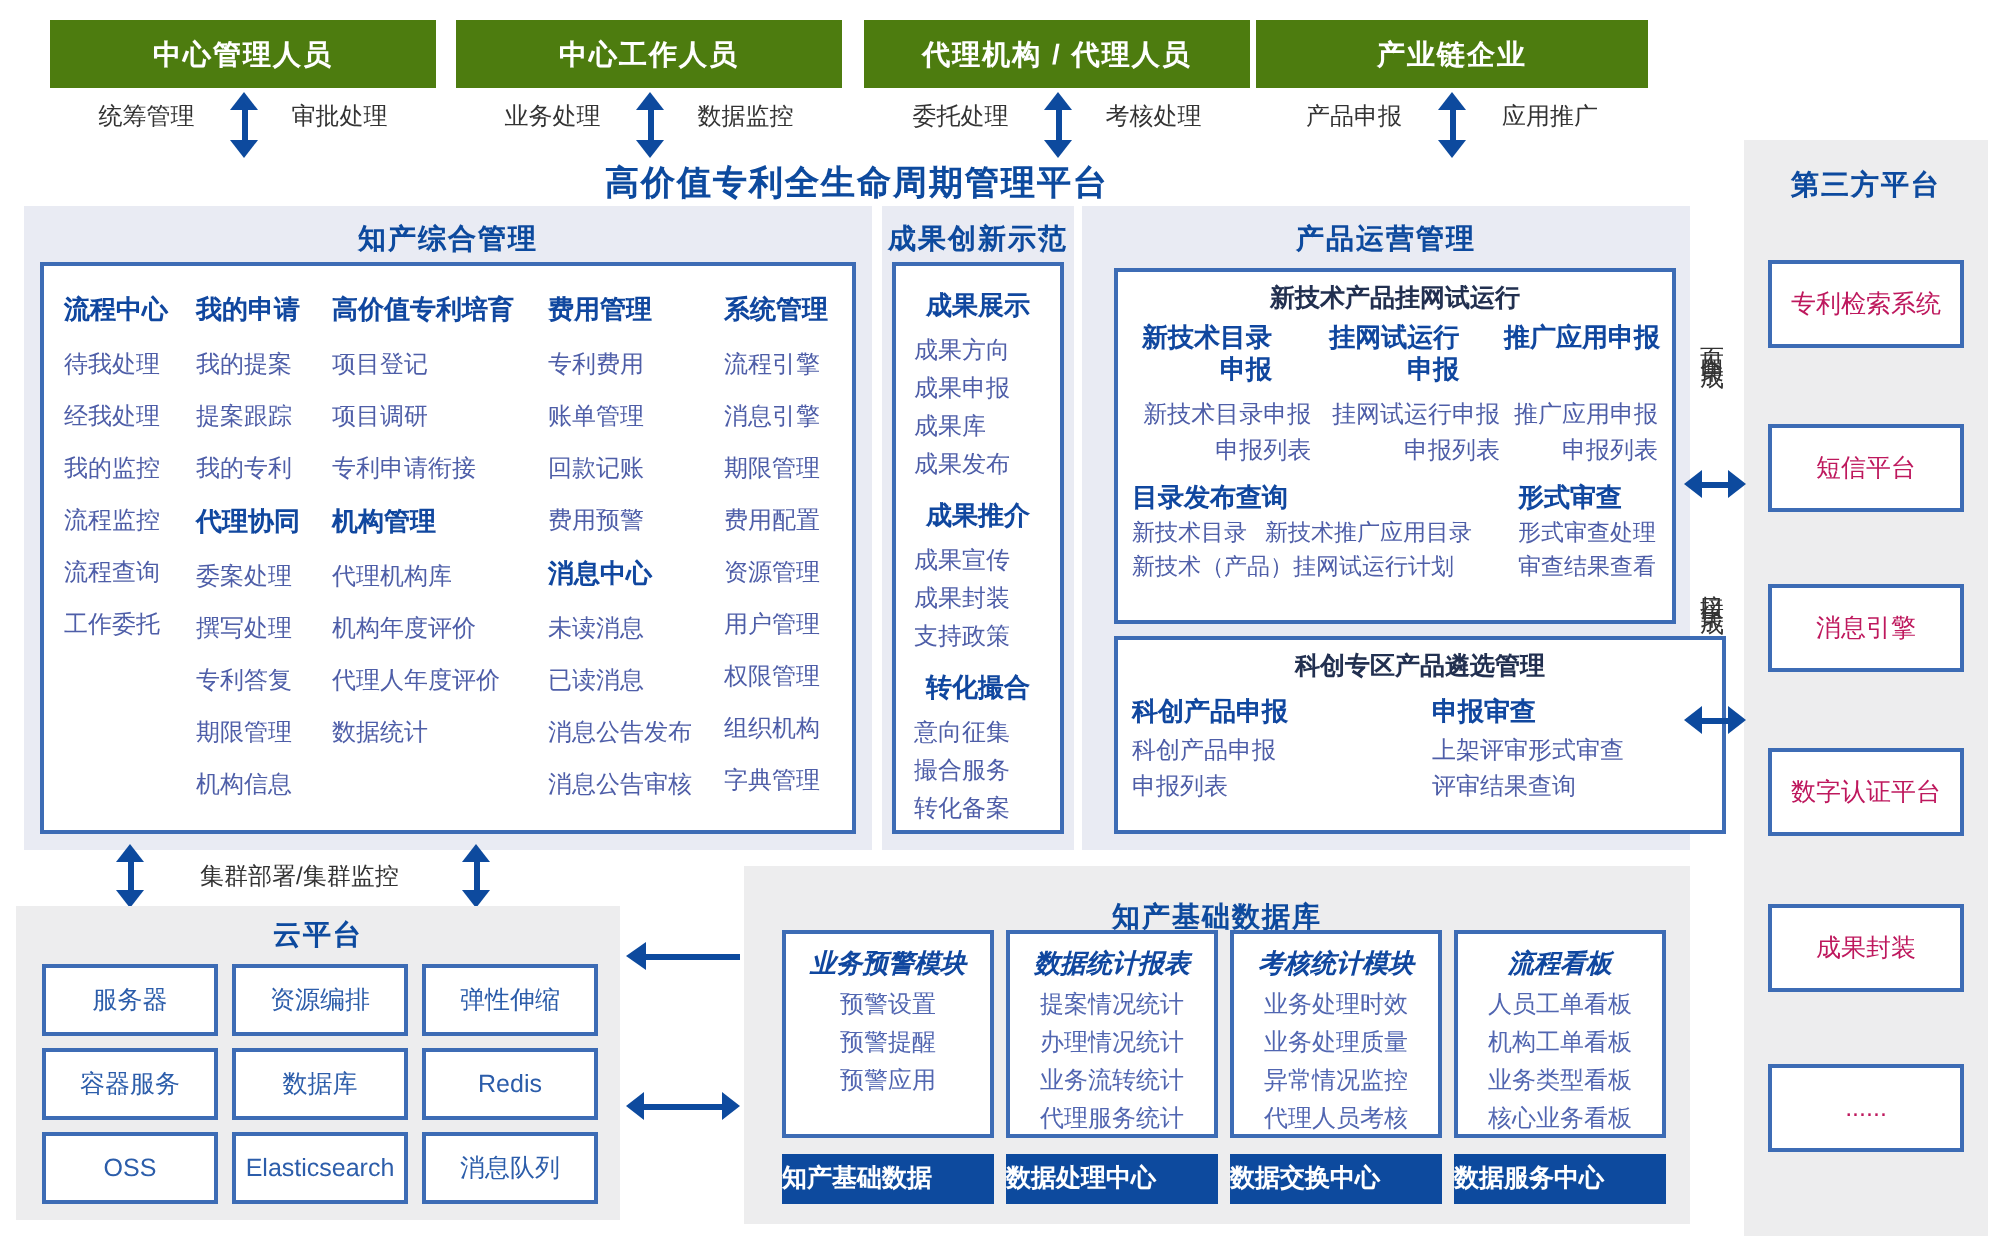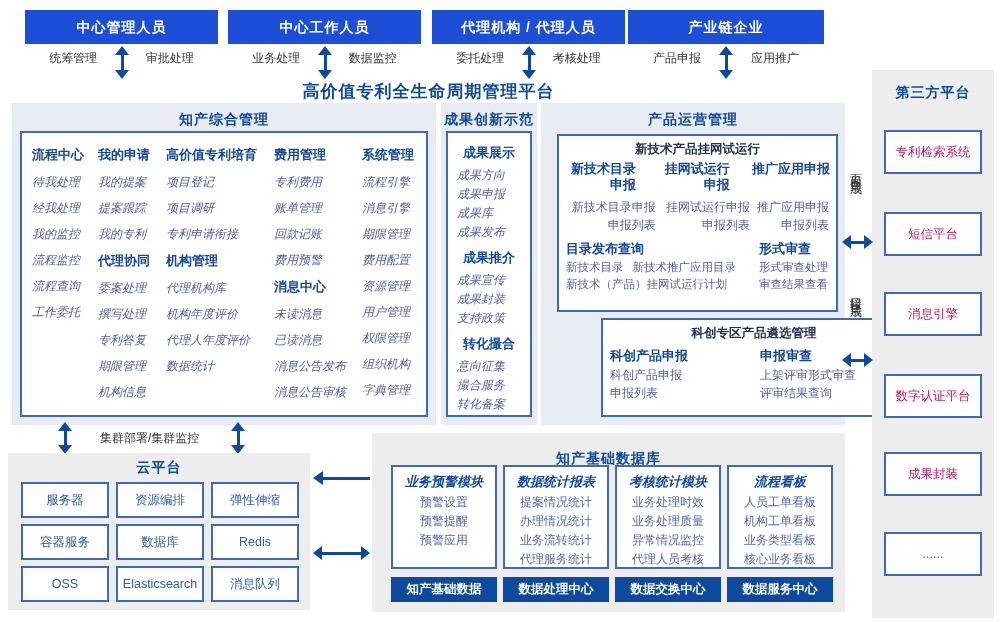--- a/index.html
+++ b/index.html
@@ -4,21 +4,21 @@
 <style>
   * { margin:0; padding:0; box-sizing:border-box; }
   html,body { width:1000px; height:622px; background:#fff;
     font-family:"Liberation Sans","DejaVu Sans",sans-serif; }
   body { position:relative; overflow:hidden; }
 
   
   .actor { position:absolute; top:10px; }
   .ag1{left:25px;width:193px} .ag2{left:228px;width:193px}
   .ag3{left:432px;width:193px} .ag4{left:628px;width:196px}
-  .actor-bar { height:34px; line-height:34px; background:#1d4ed8; color:#fff;
+  .actor-bar { height:34px; line-height:34px; background:#4d7c0f; color:#fff;
     font-weight:bold; font-size:14px; text-align:center; letter-spacing:1px; }
   .actor-labels { margin-top:3px; display:flex; justify-content:space-around;
     align-items:center; height:22px; font-size:12px; color:#333; }
   .actor-arrow { position:absolute; left:50%; margin-left:-7px; top:36px; height:33px; }
 
   
   .varrow { position:absolute; width:14px; }
   .varrow .ln { position:absolute; left:6px; top:6px; bottom:6px; width:3px; background:#0d4a9e; }
   .varrow::before { content:''; position:absolute; top:0; left:0;
     border-left:7px solid transparent; border-right:7px solid transparent;
@@ -49,33 +49,33 @@
   .gpanel { position:absolute; background:#ededee; }
   .panel-title { text-align:center; font-weight:bold; font-size:14px; color:#0d4a9e;
     padding-top:8px; letter-spacing:1px; }
   .wbox { position:absolute; background:#fff; border:2px solid #3d6cb5; }
 
   
   .pA { left:12px; top:103px; width:424px; height:322px; }
   .boxA { left:8px; top:28px; width:408px; height:286px; padding:8px 10px;
     display:flex; justify-content:space-between; }
   .ghead { font-weight:bold; font-size:13px; color:#10479f; line-height:28px; white-space:nowrap; }
-  .item { font-size:12px; color:#4e5ea8; line-height:26px; white-space:nowrap;font-style:italic; }
+  .item { font-size:12px; color:#4e5ea8; line-height:26px; white-space:nowrap; }
   .cw1{width:64px} .cw2{width:66px} .cw3{width:106px} .cw4{width:86px} .cw5{width:54px}
 
   
   .pB { left:441px; top:103px; width:96px; height:322px; }
   .boxB { left:5px; top:28px; width:86px; height:286px; padding-top:4px; }
   .boxB .ghead { text-align:center; line-height:26px; margin-top:3px; }
   .boxB .item { line-height:19px; padding-left:9px; }
 
   
   .pC { left:541px; top:103px; width:304px; height:322px; }
   .boxC1 { left:16px; top:31px; width:281px; height:178px; }
-  .boxC2 { left:16px; top:215px; width:306px; height:99px;margin-left:44px; }
+  .boxC2 { left:16px; top:215px; width:306px; height:99px; }
   .cbox-title { margin-top:5px; text-align:center; font-weight:bold; font-size:12.5px; color:#223050; }
   .c1-cols { display:flex; padding:3px 7px 0;text-align:right; }
   .cc1{width:95px} .cc2{width:100px} .cc3{width:79px}
   .chead { font-weight:bold; font-size:13px; color:#10479f; line-height:16px;
     height:34px; margin-bottom:3px; }
   .hw1{width:70px} .hw2{width:74px} .hw3{width:80px}
   .citem { font-size:12px; color:#4e5ea8; line-height:18px; white-space:nowrap; }
   .c1-bottom { display:flex; padding:5px 7px 0;align-items:center; }
   .catalog { width:193px; } .review { flex:1; }
   .chead2 { font-weight:bold; font-size:13px; color:#10479f; line-height:20px; }
@@ -108,21 +108,21 @@
     display:flex; align-items:center; justify-content:center; font-size:12.5px; color:#2c5daa; }
 
   
   .pKB { left:372px; top:433px; width:473px; height:179px; }
   .pKB .panel-title { padding-top:17px; }
   .kb-box { position:absolute; top:32px; width:106px; height:104px; background:#fff;
     border:2px solid #3d6cb5; text-align:center; }
   .kb-head { font-weight:bold; font-size:13px; color:#10479f; line-height:23px; margin-top:3px;font-style:italic; }
   .kb-box .kb-item { font-size:12px; color:#5166b1; line-height:19px; }
   .kb-bar { position:absolute; top:144px; width:106px; height:25px; background:#0d4a9e;
-    color:#fff; font-weight:bold; font-size:12.5px; text-align:center; line-height:25px; }
+    color:#fff; font-weight:bold; font-size:12.5px; text-align:left; line-height:25px; }
   .kx1{left:19px} .kx2{left:131px} .kx3{left:243px} .kx4{left:355px}
 </style>
 </head>
 <body>
 
 <div class="actor ag1">
   <div class="actor-bar">中心管理人员</div>
   <div class="actor-labels">
     <span>统筹管理</span>
     <span>审批处理</span>

